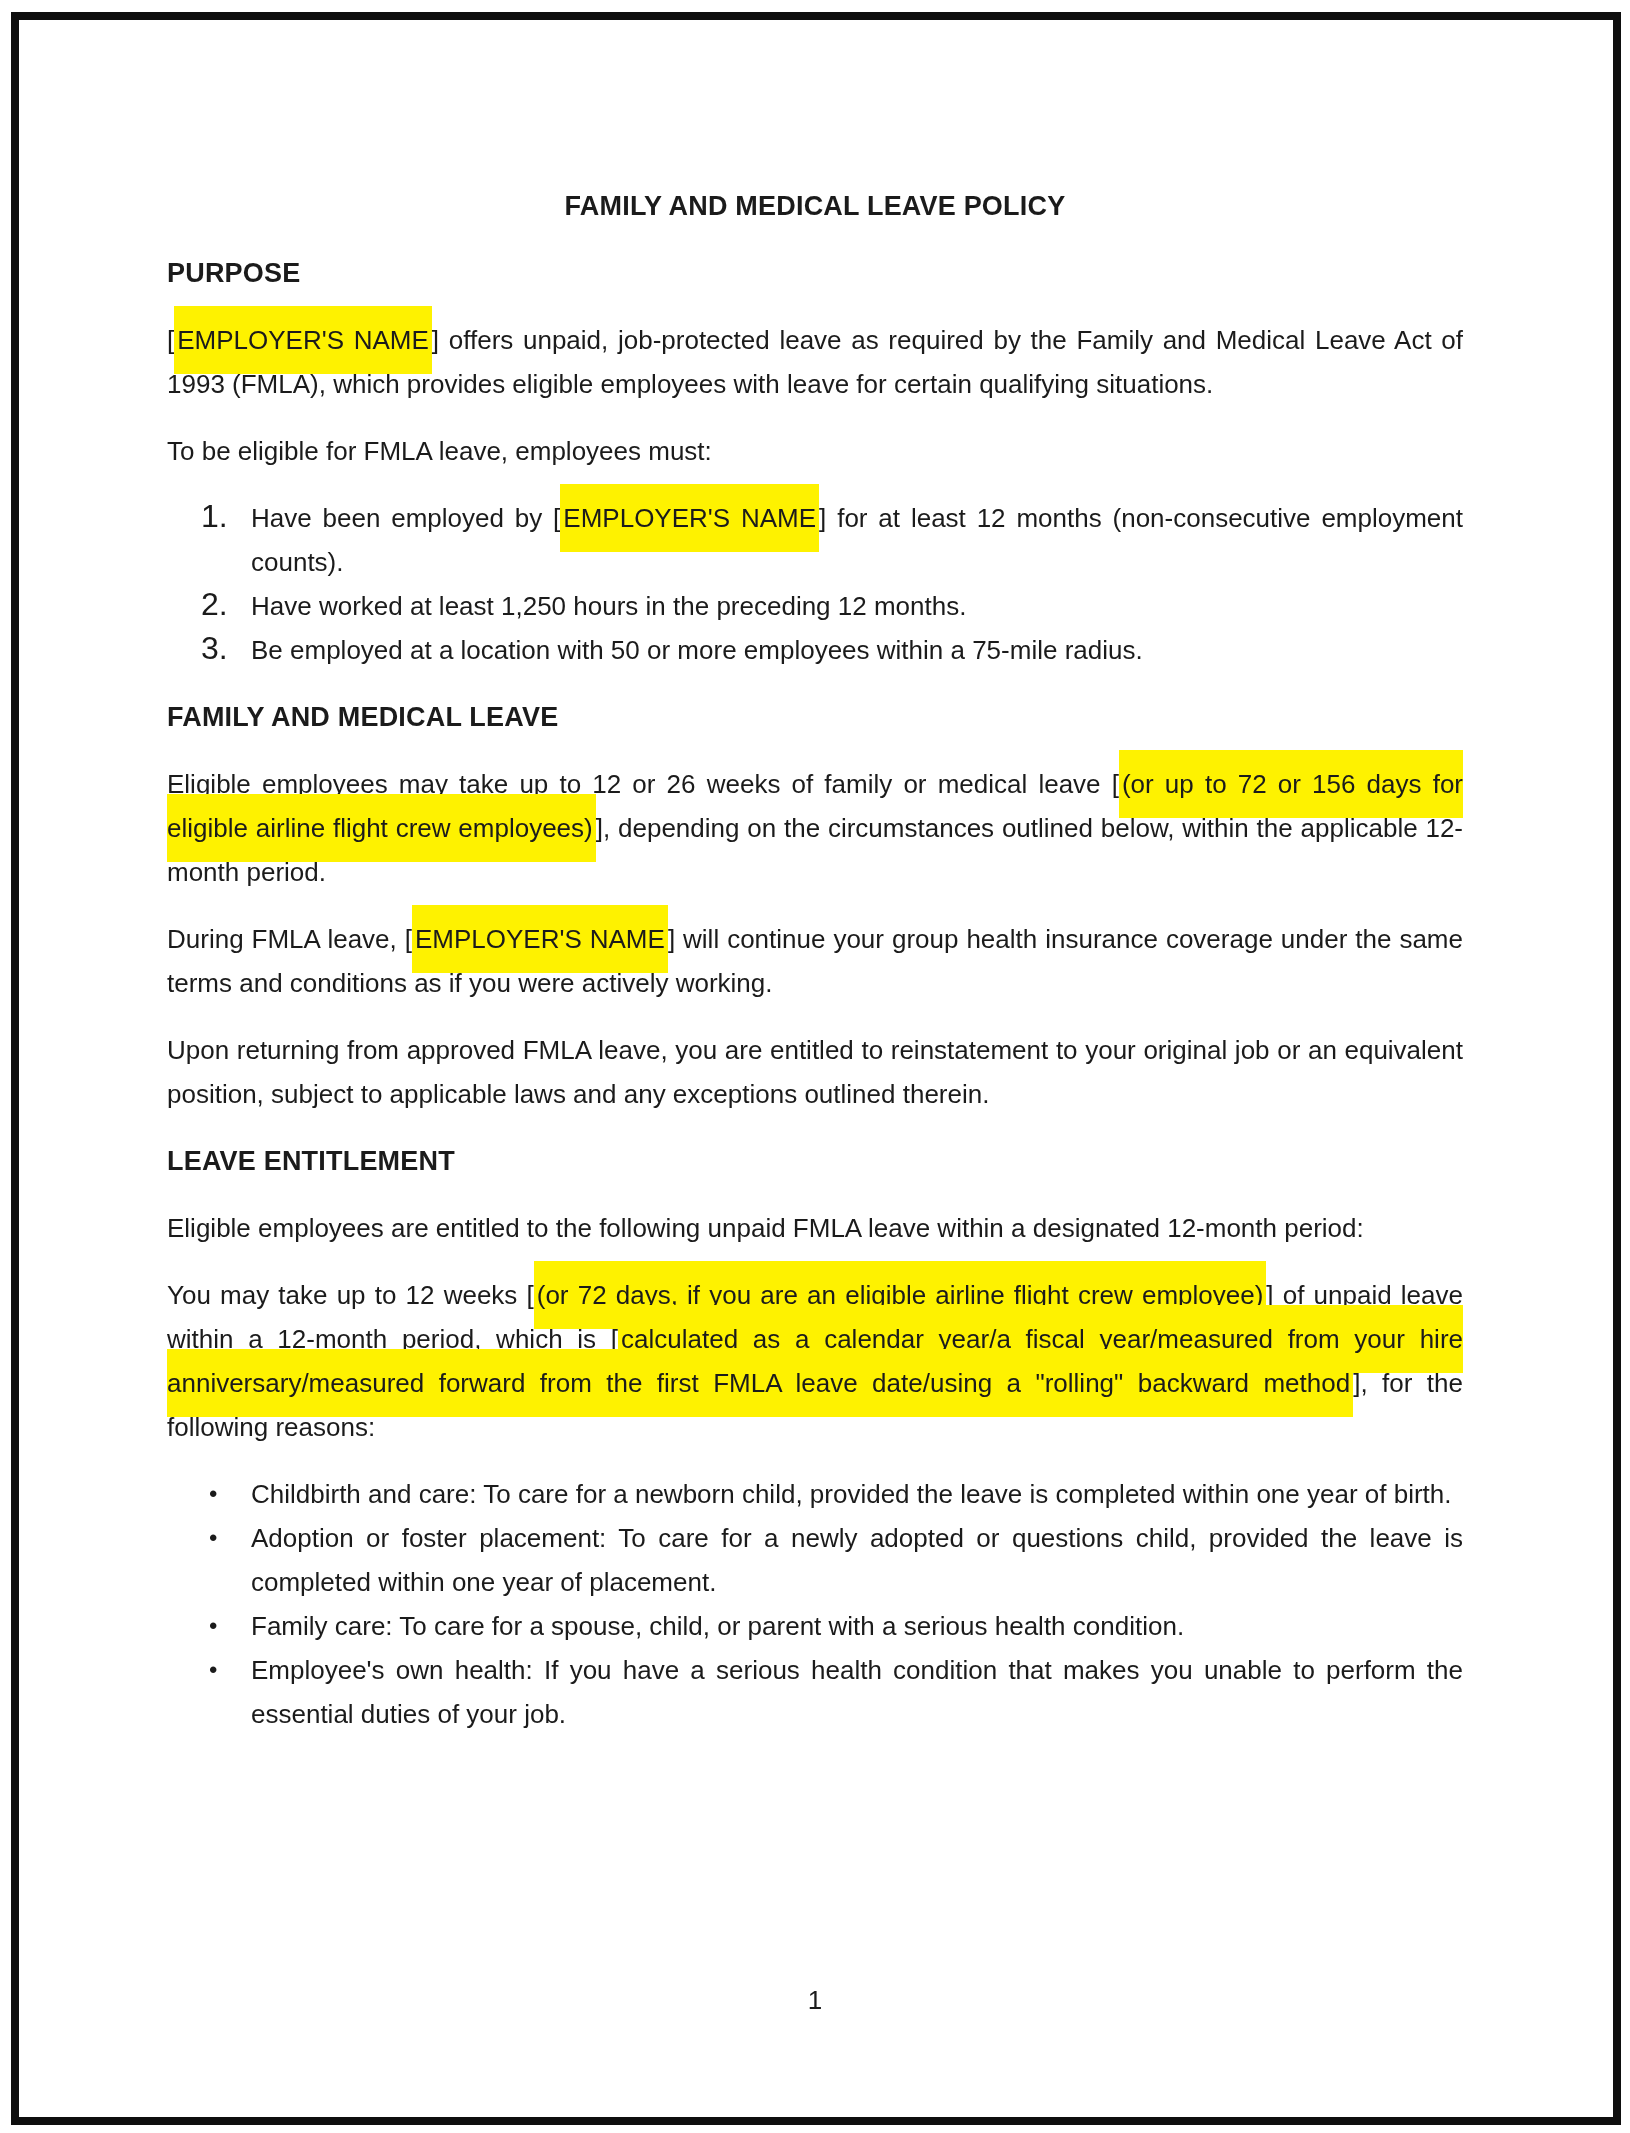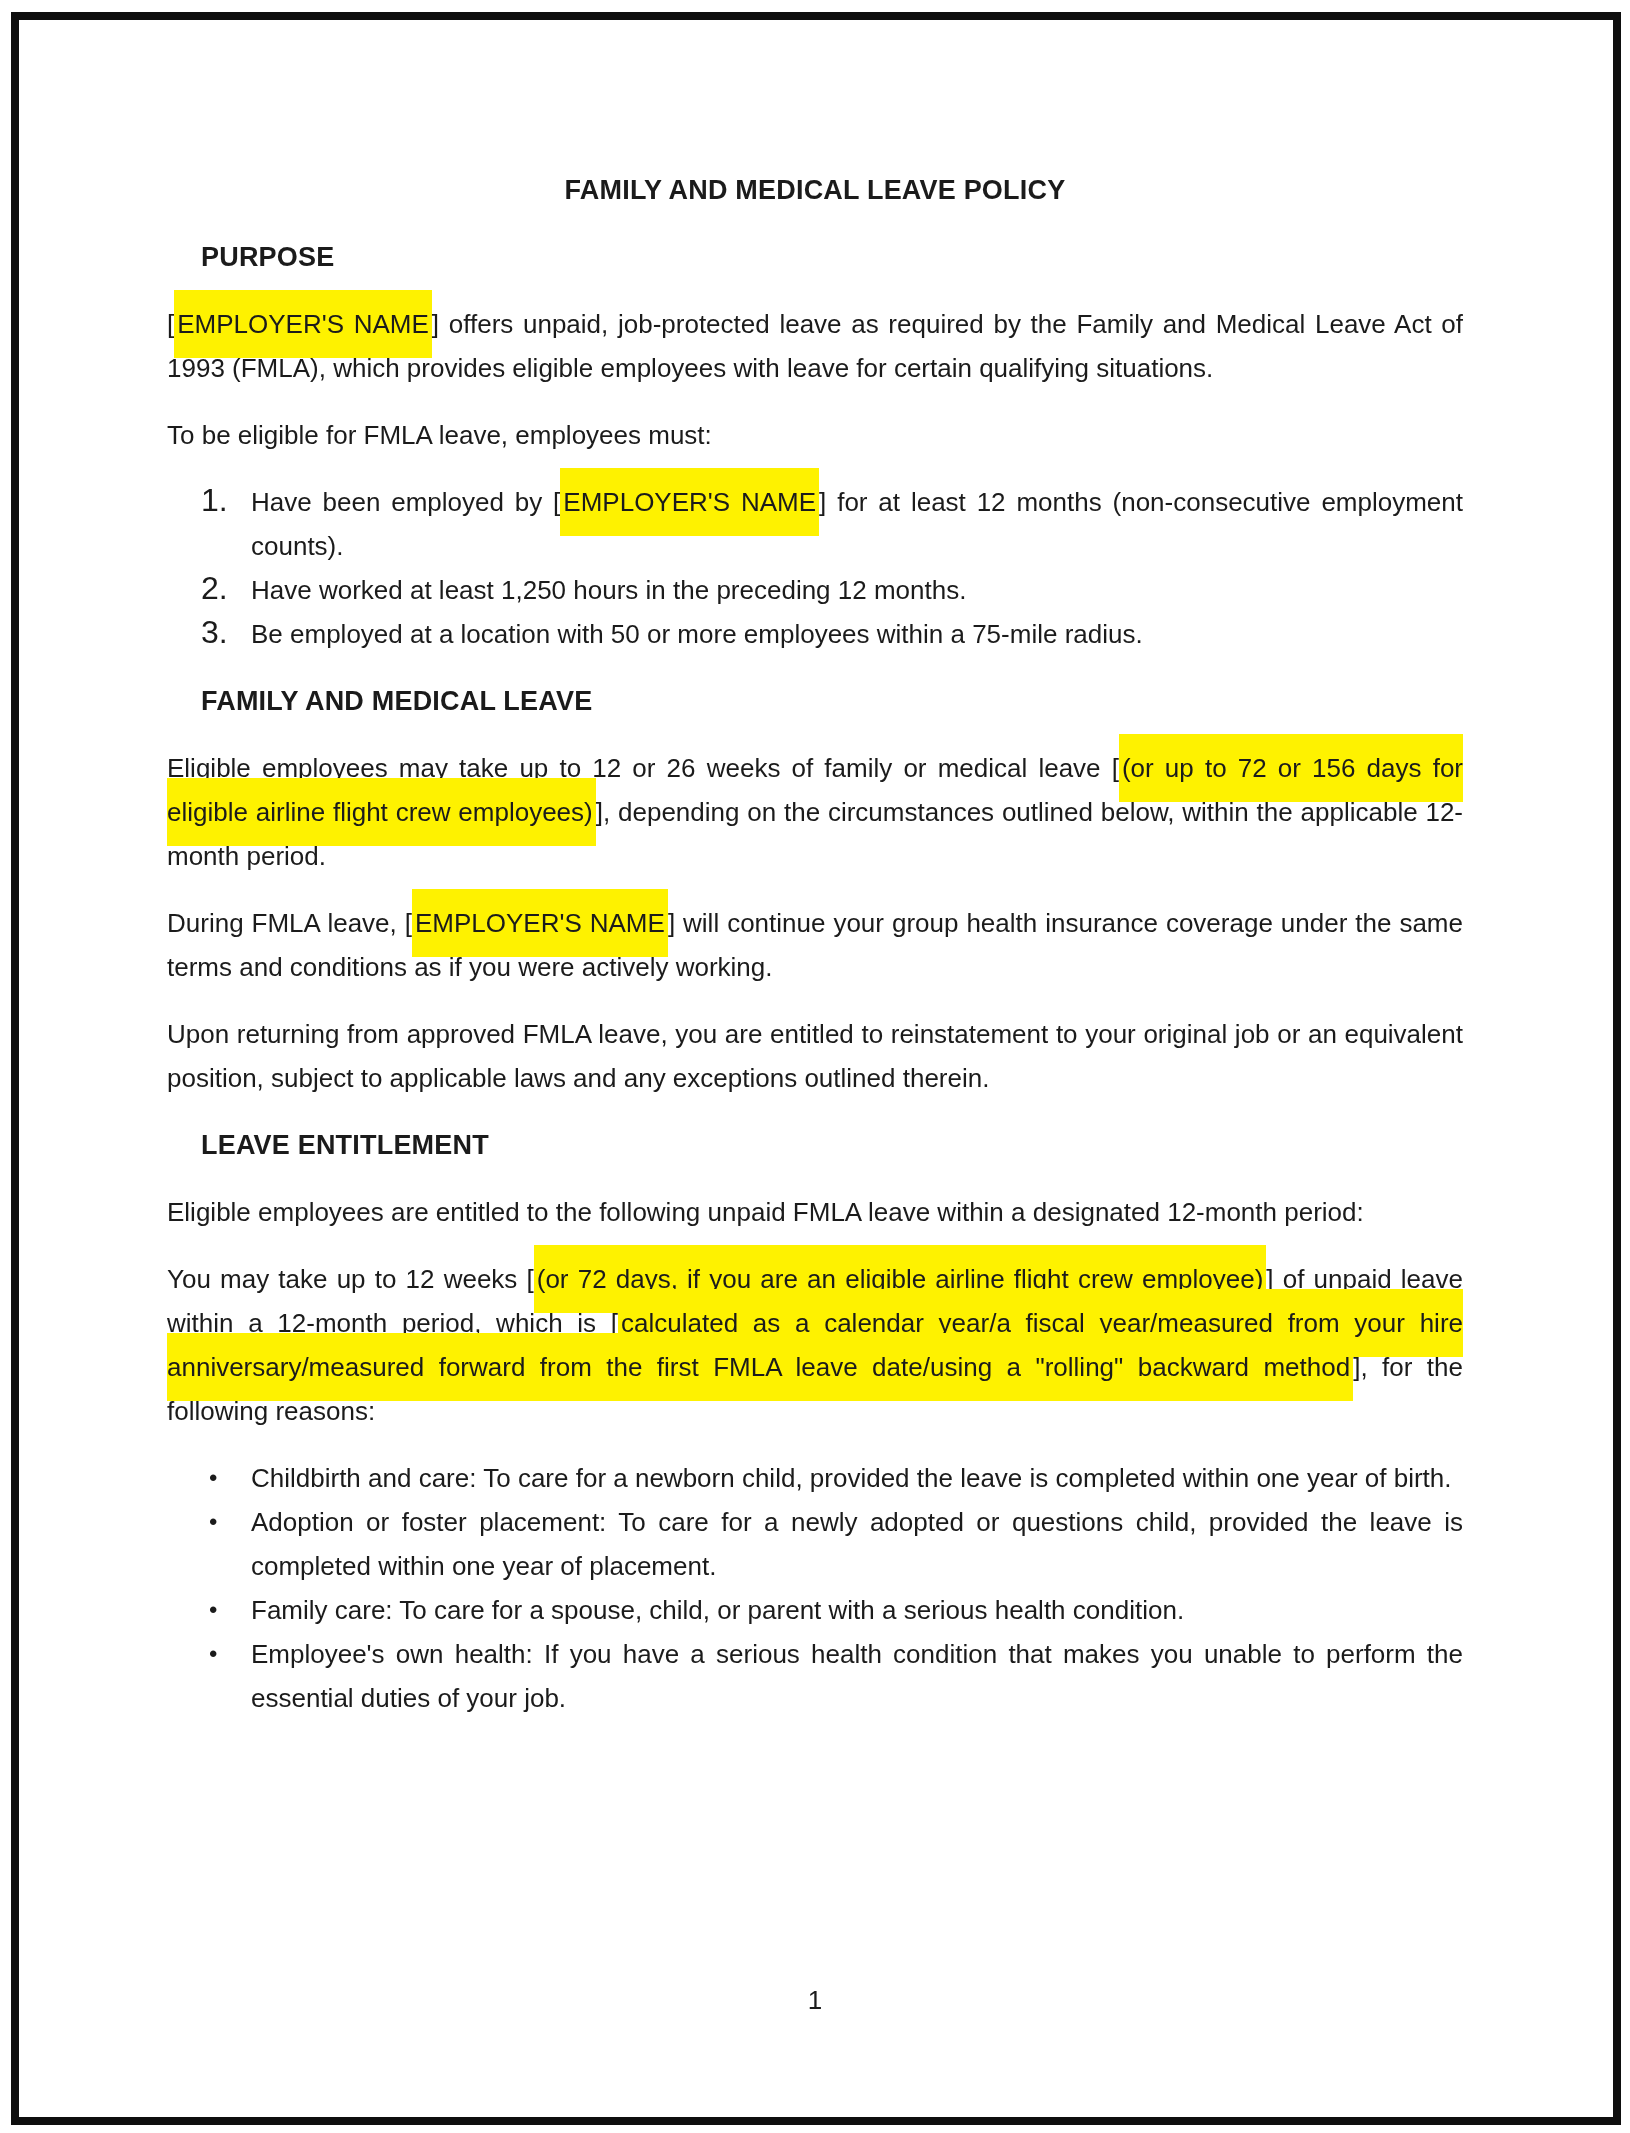--- a/index.html
+++ b/index.html
@@ -21,39 +21,38 @@
     left: 11px;
     top: 12px;
     width: 1610px;
     height: 2113px;
     border: 8px solid #0e0e0e;
     pointer-events: none;
   }
   .content {
     position: absolute;
     left: 167px;
-    top: 0;
+    top: 16px;
     width: 1296px;
   }
   .doc-title {
     margin-top: 168px;
     margin-bottom: 23px;
     text-align: center;
     font-size: 27px;
     font-weight: bold;
     line-height: 44px;
     letter-spacing: 0.2px;
   }
   .heading {
     font-size: 27px;
     font-weight: bold;
     line-height: 44px;
     margin-bottom: 23px;
     letter-spacing: 0.2px;
-    margin-left: 34px;
   }
   .subheading {
     font-size: 26px;
     font-weight: normal;
     line-height: 44px;
     margin-bottom: 23px;
     text-decoration: underline;
     text-underline-offset: 5px;
   }
   .paragraph {

